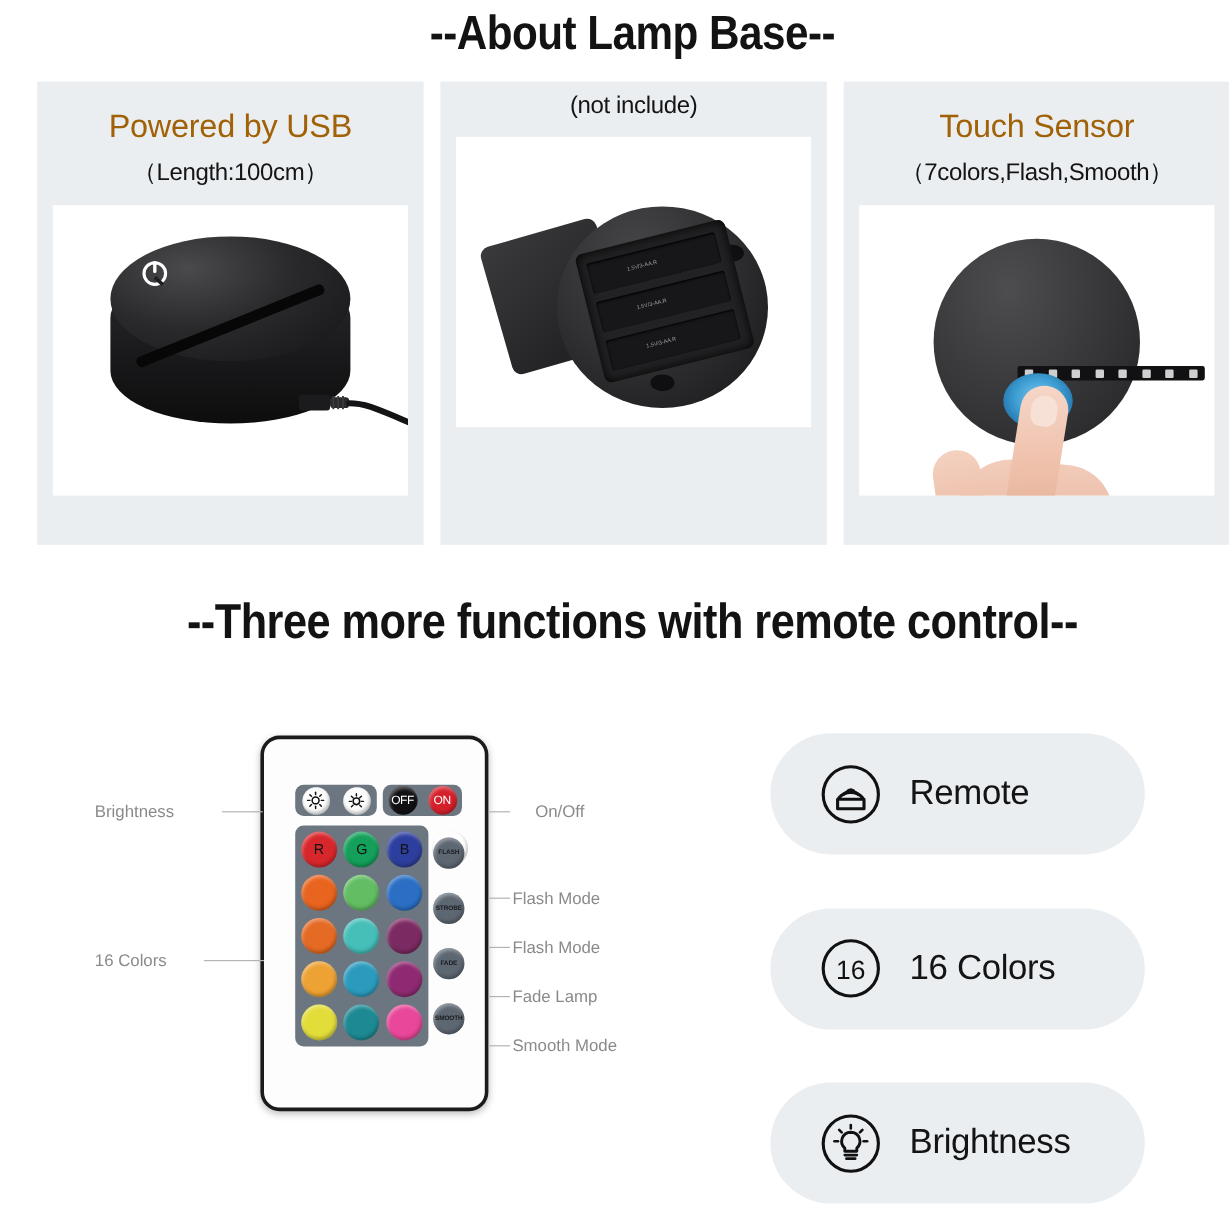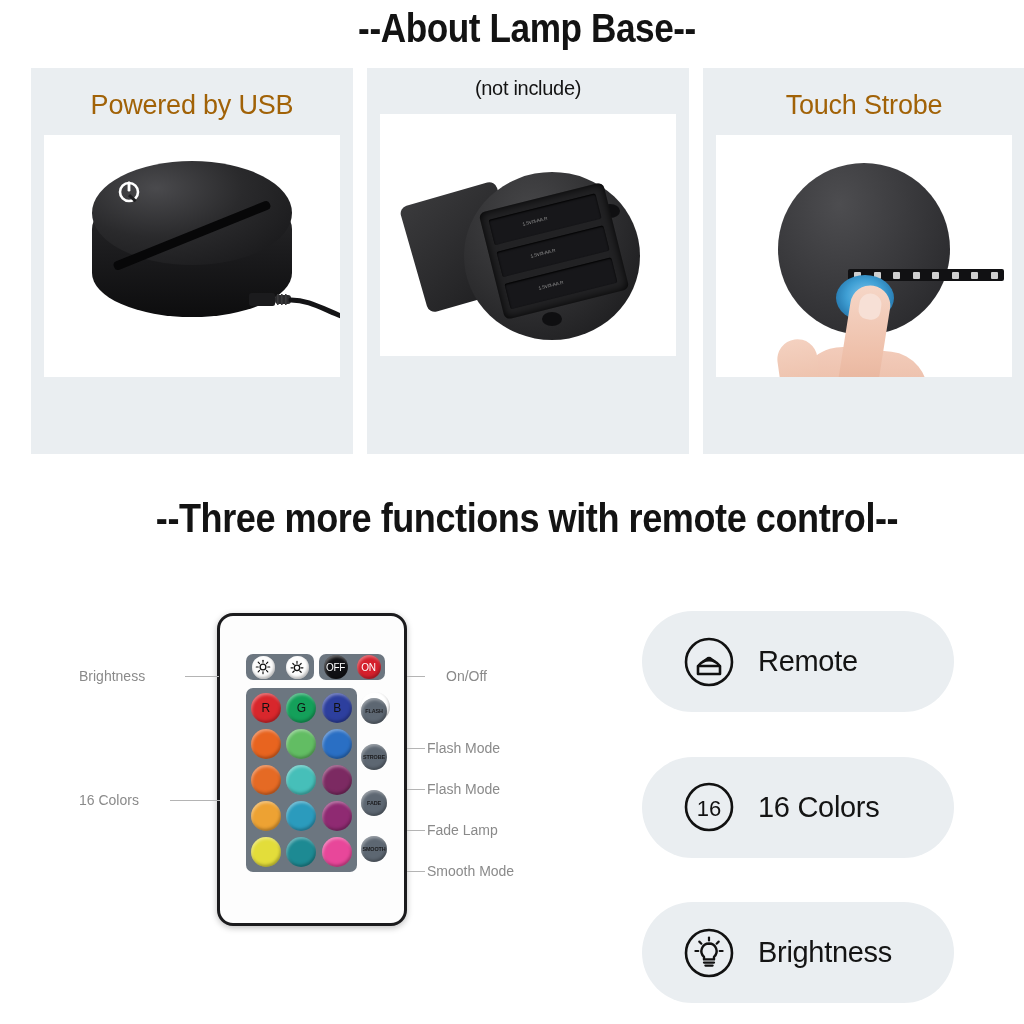--- a/index.html
+++ b/index.html
@@ -179,20 +179,21 @@
 <body>
 
 <div class="page">
 
   <div class="heading" id="heading-1">--About Lamp Base--</div>
 
   <div class="panels">
 
     <div class="panel">
       <div class="panel-title">Powered by USB</div>
+      <div class="panel-sub">（Length:100cm）</div>
       <div class="panel-img">
         <div class="base1-body"></div>
         <div class="base1-top"></div>
         <div class="base1-slot"></div>
         <div class="base1-power">
           <svg viewBox="0 0 26 26" width="26" height="26">
             <circle cx="13" cy="13" r="9" fill="none" stroke="#ffffff" stroke-width="2.6"></circle>
             <rect x="11.6" y="2.5" width="2.8" height="10" fill="#ffffff" rx="1.3"></rect>
             <rect x="14" y="15" width="9" height="3" fill="#1f1f21" transform="rotate(42 14 15)"></rect>
           </svg>
@@ -226,21 +227,22 @@
           <div class="bat-slot" style="left:8px;top:42px;width:110px;height:26px;"></div>
           <div class="bat-slot" style="left:8px;top:75px;width:110px;height:26px;"></div>
           <div class="bat-text" style="left:40px;top:19px;">1.5V/3-AA.R</div>
           <div class="bat-text" style="left:40px;top:52px;">1.5V/3-AA.R</div>
           <div class="bat-text" style="left:40px;top:85px;">1.5V/3-AA.R</div>
         </div>
       </div>
     </div>
 
     <div class="panel">
-      <div class="panel-title">Touch Strobe</div>
+      <div class="panel-title">Touch Sensor</div>
+      <div class="panel-sub">（7colors,Flash,Smooth）</div>
       <div class="panel-img">
         <div class="base3-circle">
           <div class="base3-strip">
             <span class="led"></span>
             <span class="led"></span>
             <span class="led"></span>
             <span class="led"></span>
             <span class="led"></span>
             <span class="led"></span>
             <span class="led"></span>

